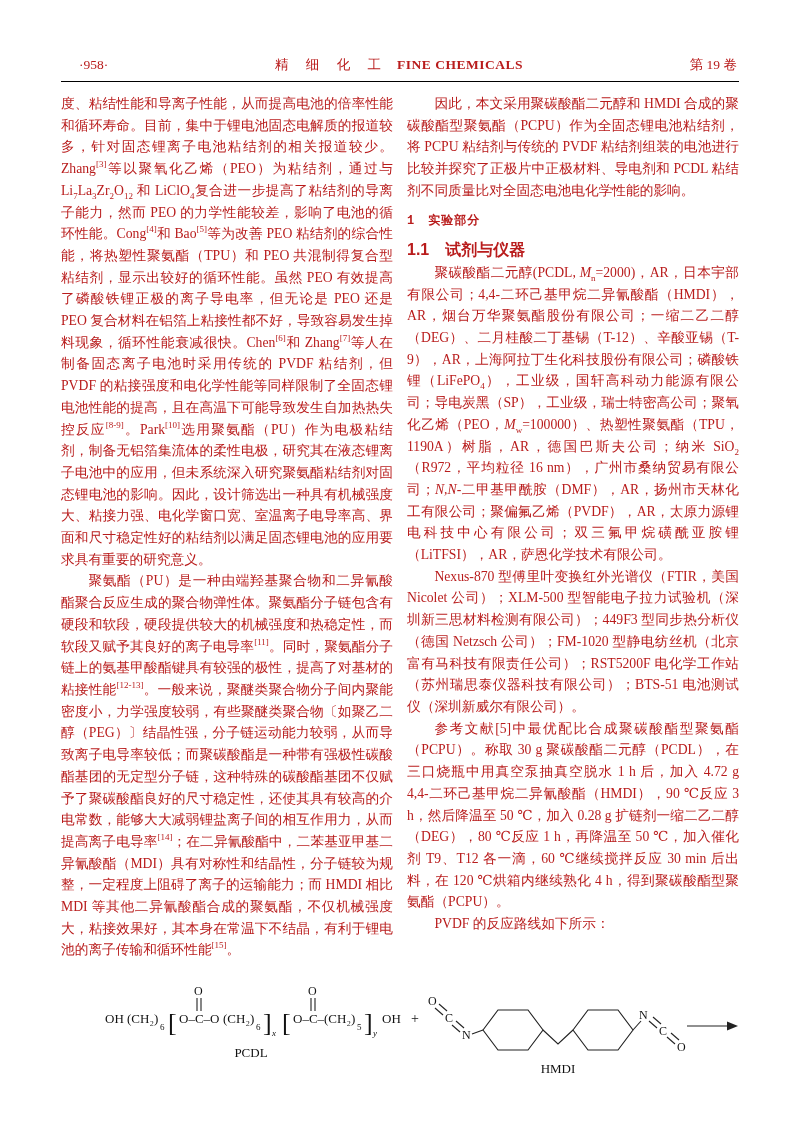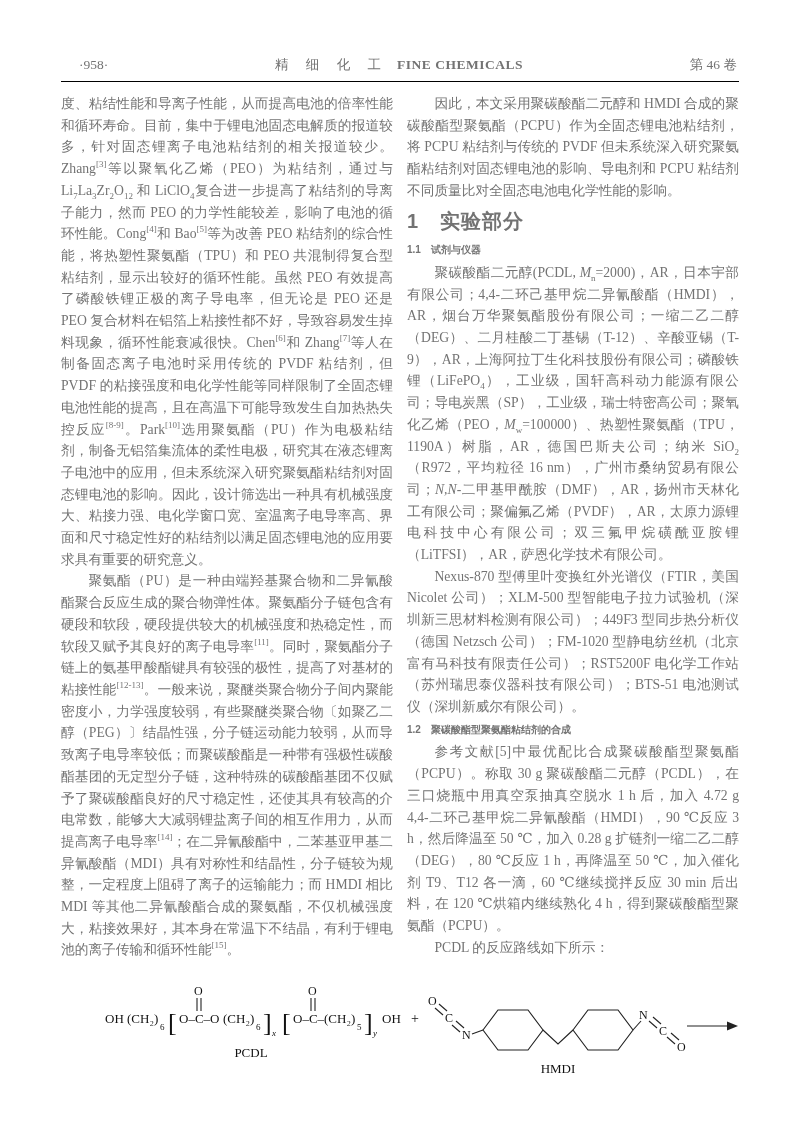--- a/index.html
+++ b/index.html
@@ -1,21 +1,21 @@
 <!DOCTYPE html>
 <html lang="zh"><head>
 <meta charset="utf-8">
 <style>
   * { box-sizing: border-box; }
   html,body { margin:0; padding:0; background:#ffffff; }
   .page {
     position: relative;
     width: 793px; height: 1122px;
     background: #ffffff;
-    color: #737373;
+    color: #b91c1c;
     font-family: "Liberation Serif", "DejaVu Serif", serif;
     overflow: hidden;
   }
   .content {
     position: absolute;
     left: 61px; top: 56px;
     width: 678px;
   }
   
   .running-head {
@@ -43,28 +43,28 @@
   .col {
     flex: 1 1 0;
     text-align: justify;
     font-size: 13.7px;
     line-height: 21.7px;
     word-break: break-word;
   }
   .col p { margin: 0; }
   .col p.indent { text-indent: 2em; }
   .col h2.h1 {
-    font-family: Liberation Sans, sans-serif;
-    font-size: 20px; font-weight: bold;
+    font-family: Liberation Mono, monospace;
+    font-size: 12px; font-weight: bold;
     margin: 9px 0 7px 0;
     letter-spacing: 1px;
   }
   .col h3.h2 {
     font-family: "Liberation Sans", "DejaVu Sans", sans-serif;
-    font-size: 10px; font-weight: bold;
+    font-size: 16px; font-weight: bold;
     margin: 1px 0;
   }
   sup { font-size: 9px; line-height: 0; vertical-align: super; }
   sub { font-size: 9px; line-height: 0; vertical-align: sub; }
   .it { font-style: italic; }
   
   .scheme {
     margin-top: 10px;
     width: 678px;
   }
@@ -85,38 +85,37 @@
 <body>
 
 <div class="page">
   <div class="content">
 
     <header class="running-head">
       <span>·958·</span>
       <span>
         <span class="cn">精 细 化 工</span><span class="en">FINE CHEMICALS</span>
       </span>
-      <span>第 46 卷</span>
+      <span>第 19 卷</span>
     </header>
     <hr class="head-rule">
 
     <main class="columns">
       <div class="col">
           <p class=""><span>度、粘结性能和导离子性能，从而提高电池的倍率性能和循环寿命。目前，集中于锂电池固态电解质的报道较多，针对固态锂离子电池粘结剂的相关报道较少。Zhang</span><sup>[3]</sup><span>等以聚氧化乙烯（PEO）为粘结剂，通过与 Li</span><sub>7</sub><span>La</span><sub>3</sub><span>Zr</span><sub>2</sub><span>O</span><sub>12</sub><span> 和 LiClO</span><sub>4</sub><span>复合进一步提高了粘结剂的导离子能力，然而 PEO 的力学性能较差，影响了电池的循环性能。Cong</span><sup>[4]</sup><span>和 Bao</span><sup>[5]</sup><span>等为改善 PEO 粘结剂的综合性能，将热塑性聚氨酯（TPU）和 PEO 共混制得复合型粘结剂，显示出较好的循环性能。虽然 PEO 有效提高了磷酸铁锂正极的离子导电率，但无论是 PEO 还是 PEO 复合材料在铝箔上粘接性都不好，导致容易发生掉料现象，循环性能衰减很快。Chen</span><sup>[6]</sup><span>和 Zhang</span><sup>[7]</sup><span>等人在制备固态离子电池时采用传统的 PVDF 粘结剂，但 PVDF 的粘接强度和电化学性能等同样限制了全固态锂电池性能的提高，且在高温下可能导致发生自加热热失控反应</span><sup>[8-9]</sup><span>。Park</span><sup>[10]</sup><span>选用聚氨酯（PU）作为电极粘结剂，制备无铝箔集流体的柔性电极，研究其在液态锂离子电池中的应用，但未系统深入研究聚氨酯粘结剂对固态锂电池的影响。因此，设计筛选出一种具有机械强度大、粘接力强、电化学窗口宽、室温离子电导率高、界面和尺寸稳定性好的粘结剂以满足固态锂电池的应用要求具有重要的研究意义。</span></p>
           <p class=" indent"><span>聚氨酯（PU）是一种由端羟基聚合物和二异氰酸酯聚合反应生成的聚合物弹性体。聚氨酯分子链包含有硬段和软段，硬段提供较大的机械强度和热稳定性，而软段又赋予其良好的离子电导率</span><sup>[11]</sup><span>。同时，聚氨酯分子链上的氨基甲酸酯键具有较强的极性，提高了对基材的粘接性能</span><sup>[12-13]</sup><span>。一般来说，聚醚类聚合物分子间内聚能密度小，力学强度较弱，有些聚醚类聚合物〔如聚乙二醇（PEG）〕结晶性强，分子链运动能力较弱，从而导致离子电导率较低；而聚碳酸酯是一种带有强极性碳酸酯基团的无定型分子链，这种特殊的碳酸酯基团不仅赋予了聚碳酸酯良好的尺寸稳定性，还使其具有较高的介电常数，能够大大减弱锂盐离子间的相互作用力，从而提高离子电导率</span><sup>[14]</sup><span>；在二异氰酸酯中，二苯基亚甲基二异氰酸酯（MDI）具有对称性和结晶性，分子链较为规整，一定程度上阻碍了离子的运输能力；而 HMDI 相比 MDI 等其他二异氰酸酯合成的聚氨酯，不仅机械强度大，粘接效果好，其本身在常温下不结晶，有利于锂电池的离子传输和循环性能</span><sup>[15]</sup><span>。</span></p>
         </div>
       <div class="col">
-          <p class=" indent"><span>因此，本文采用聚碳酸酯二元醇和 HMDI 合成的聚碳酸酯型聚氨酯（PCPU）作为全固态锂电池粘结剂，将 PCPU 粘结剂与传统的 PVDF 但未系统深入研究聚氨酯粘结剂对固态锂电池的影响、导电剂和 PCPU 粘结剂不同质量比对全固态电池电化学性能的影响。</span></p>
+          <p class=" indent"><span>因此，本文采用聚碳酸酯二元醇和 HMDI 合成的聚碳酸酯型聚氨酯（PCPU）作为全固态锂电池粘结剂，将 PCPU 粘结剂与传统的 PVDF 粘结剂组装的电池进行比较并探究了正极片中正极材料、导电剂和 PCDL 粘结剂不同质量比对全固态电池电化学性能的影响。</span></p>
           <h2 class="h1"><span>1　实验部分</span></h2>
           <h3 class="h2"><span>1.1　试剂与仪器</span></h3>
           <p class=" indent"><span>聚碳酸酯二元醇(PCDL, </span><span class="it">M</span><sub>n</sub><span>=2000)，AR，日本宇部有限公司；4,4-二环己基甲烷二异氰酸酯（HMDI），AR，烟台万华聚氨酯股份有限公司；一缩二乙二醇（DEG）、二月桂酸二丁基锡（T-12）、辛酸亚锡（T-9），AR，上海阿拉丁生化科技股份有限公司；磷酸铁锂（LiFePO</span><sub>4</sub><span>），工业级，国轩高科动力能源有限公司；导电炭黑（SP），工业级，瑞士特密高公司；聚氧化乙烯（PEO，</span><span class="it">M</span><sub>w</sub><span>=100000）、热塑性聚氨酯（TPU，1190A）树脂，AR，德国巴斯夫公司；纳米 SiO</span><sub>2</sub><span>（R972，平均粒径 16 nm），广州市桑纳贸易有限公司；</span><span class="it">N,N</span><span>-二甲基甲酰胺（DMF），AR，扬州市天林化工有限公司；聚偏氟乙烯（PVDF），AR，太原力源锂电科技中心有限公司；双三氟甲烷磺酰亚胺锂（LiTFSI），AR，萨恩化学技术有限公司。</span></p>
           <p class=" indent"><span>Nexus-870 型傅里叶变换红外光谱仪（FTIR，美国 Nicolet 公司）；XLM-500 型智能电子拉力试验机（深圳新三思材料检测有限公司）；449F3 型同步热分析仪（德国 Netzsch 公司）；FM-1020 型静电纺丝机（北京富有马科技有限责任公司）；RST5200F 电化学工作站（苏州瑞思泰仪器科技有限公司）；BTS-51 电池测试仪（深圳新威尔有限公司）。</span></p>
-          <h3 class="h2"><span>1.2　聚碳酸酯型聚氨酯粘结剂的合成</span></h3>
           <p class=" indent"><span>参考文献[5]中最优配比合成聚碳酸酯型聚氨酯（PCPU）。称取 30 g 聚碳酸酯二元醇（PCDL），在三口烧瓶中用真空泵抽真空脱水 1 h 后，加入 4.72 g 4,4-二环己基甲烷二异氰酸酯（HMDI），90 ℃反应 3 h，然后降温至 50 ℃，加入 0.28 g 扩链剂一缩二乙二醇（DEG），80 ℃反应 1 h，再降温至 50 ℃，加入催化剂 T9、T12 各一滴，60 ℃继续搅拌反应 30 min 后出料，在 120 ℃烘箱内继续熟化 4 h，得到聚碳酸酯型聚氨酯（PCPU）。</span></p>
-          <p class=" indent"><span>PCDL 的反应路线如下所示：</span></p>
+          <p class=" indent"><span>PVDF 的反应路线如下所示：</span></p>
         </div>
     </main>
 
     <div class="scheme">
       <svg width="678" height="118" viewBox="0 0 678 118">
 
         <g>
           <text class="f13" x="44" y="42">OH</text>
           <text class="f13" x="66" y="42">(CH₂)</text>
           <text class="f9" x="99" y="49">6</text>

